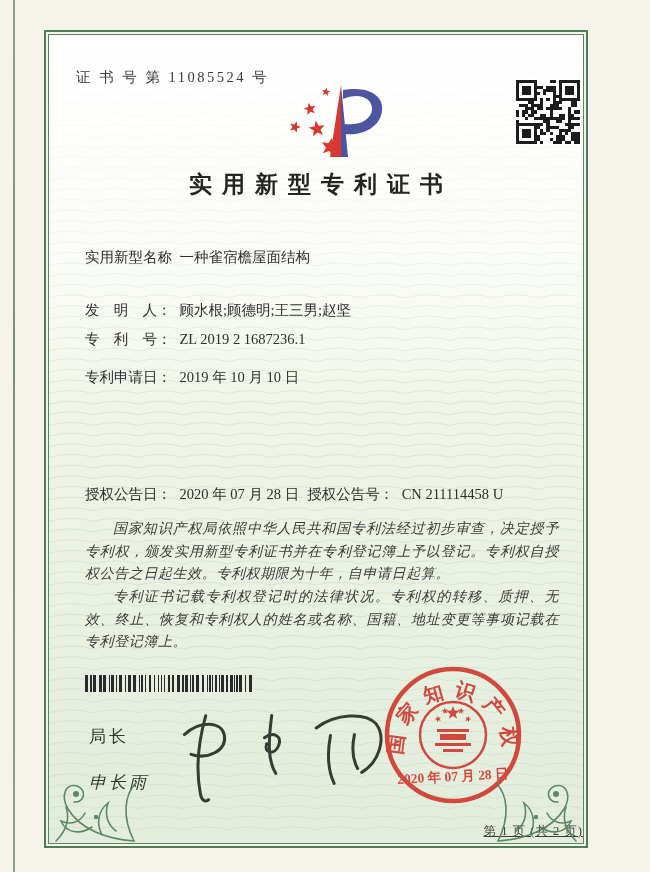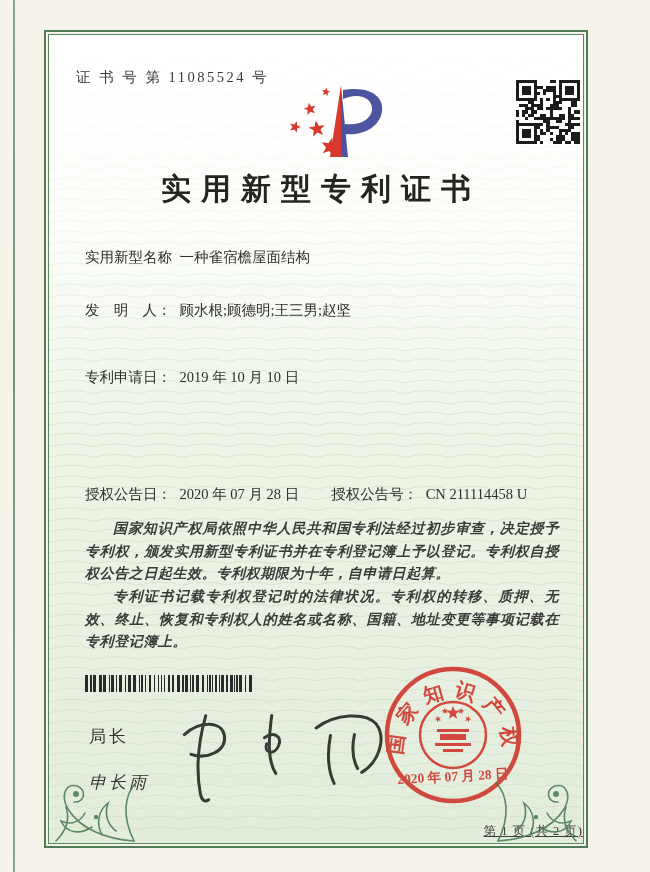--- a/index.html
+++ b/index.html
@@ -21,28 +21,28 @@
     overflow:hidden;
   }
   .waves { position:absolute; inset:0; width:100%; height:100%; }
   .top-fade { position:absolute; left:0; top:0; right:0; height:46%;
     background:linear-gradient(180deg,rgba(255,255,255,.95) 0%,rgba(255,255,255,.55) 55%,rgba(255,255,255,0) 100%); }
   .cert-no { position:absolute; left:27px; top:33px; font-size:14.5px; letter-spacing:2.5px; color:#3a3a38; }
   .logo { position:absolute; left:235px; top:42px; }
   .qr { position:absolute; left:466px; top:44px; width:66px; height:66px; background:#fff; padding:1px; }
   .qr svg { width:100%; height:100%; shape-rendering:crispEdges; }
   .title { position:absolute; top:134px; left:0; right:0; text-align:center;
-    font-size:30px; font-weight:600; letter-spacing:10px; text-indent:10px; color:#23251f; }
+    font-size:23px; font-weight:600; letter-spacing:10px; text-indent:10px; color:#23251f; }
   .frow { position:absolute; left:36px; right:20px; font-size:14.5px; white-space:nowrap; color:#2f2f2d; }
   .flabel { display:inline-block; width:72px; text-align:justify; text-align-last:justify; vertical-align:bottom; }
   .fcolon { display:inline-block; margin-right:8px; }
-  .flabel2 { display:inline-block; width:72px; margin-left:32px; text-align:justify; text-align-last:justify; vertical-align:bottom; }
+  .flabel2 { display:inline-block; width:72px; margin-left:8px; text-align:justify; text-align-last:justify; vertical-align:bottom; }
   .paras { position:absolute; left:36px; right:24px; top:483px; font-size:14px; line-height:1.62;
     text-align:justify; letter-spacing:.6px; color:#3a3a38; font-style:italic; }
-  .paras p { text-indent:2em;font-weight:bold; }
+  .paras p { text-indent:2em; }
   .barcode { position:absolute; left:36px; top:640px; width:170px; height:17px; }
   .signer { position:absolute; left:40px; top:690px; font-size:17px; letter-spacing:3px;
     font-family:"Liberation Sans","DejaVu Sans",sans-serif; color:#33362f; }
   .signer div + div { margin-top:23px;font-style:italic; }
   .signature { position:absolute; left:120px; top:658px; transform:rotate(-2deg); }
   .seal { position:absolute; left:328px; top:626px; opacity:.92; }
   .footer { position:absolute; left:0; right:0; top:788px; text-align:right; font-size:12.5px; letter-spacing:1px; color:#3c3c3a;text-decoration:underline; }
   .ornament { position:absolute; bottom:-2px; }
   .ornament.bl { left:-3px; }
   .ornament.br { right:-3px; transform:scaleX(-1); }
@@ -394,20 +394,23 @@
     </div>
 
     <div class="title">实用新型专利证书</div>
 
     <div class="frow" style="top:213px">
       <span class="flabel">实用新型名称</span><span class="fcolon">：</span><span class="fvalue">一种雀宿檐屋面结构</span>
     </div>
     <div class="frow" style="top:266px">
       <span class="flabel">发明人</span><span class="fcolon">：</span><span class="fvalue">顾水根;顾德明;王三男;赵坚</span>
     </div>
+    <div class="frow" style="top:295px">
+      <span class="flabel">专利号</span><span class="fcolon">：</span><span class="fvalue">ZL 2019 2 1687236.1</span>
+    </div>
     <div class="frow" style="top:333px">
       <span class="flabel">专利申请日</span><span class="fcolon">：</span><span class="fvalue">2019 年 10 月 10 日</span>
     </div>
     <div class="frow" style="top:450px">
       <span class="flabel">授权公告日</span><span class="fcolon">：</span><span class="fvalue">2020 年 07 月 28 日</span><span class="flabel2">授权公告号</span><span class="fcolon">：</span><span class="fvalue">CN 211114458 U</span>
     </div>
 
     <div class="paras">
       <p>国家知识产权局依照中华人民共和国专利法经过初步审查，决定授予专利权，颁发实用新型专利证书并在专利登记簿上予以登记。专利权自授权公告之日起生效。专利权期限为十年，自申请日起算。</p>
       <p>专利证书记载专利权登记时的法律状况。专利权的转移、质押、无效、终止、恢复和专利权人的姓名或名称、国籍、地址变更等事项记载在专利登记簿上。</p>

